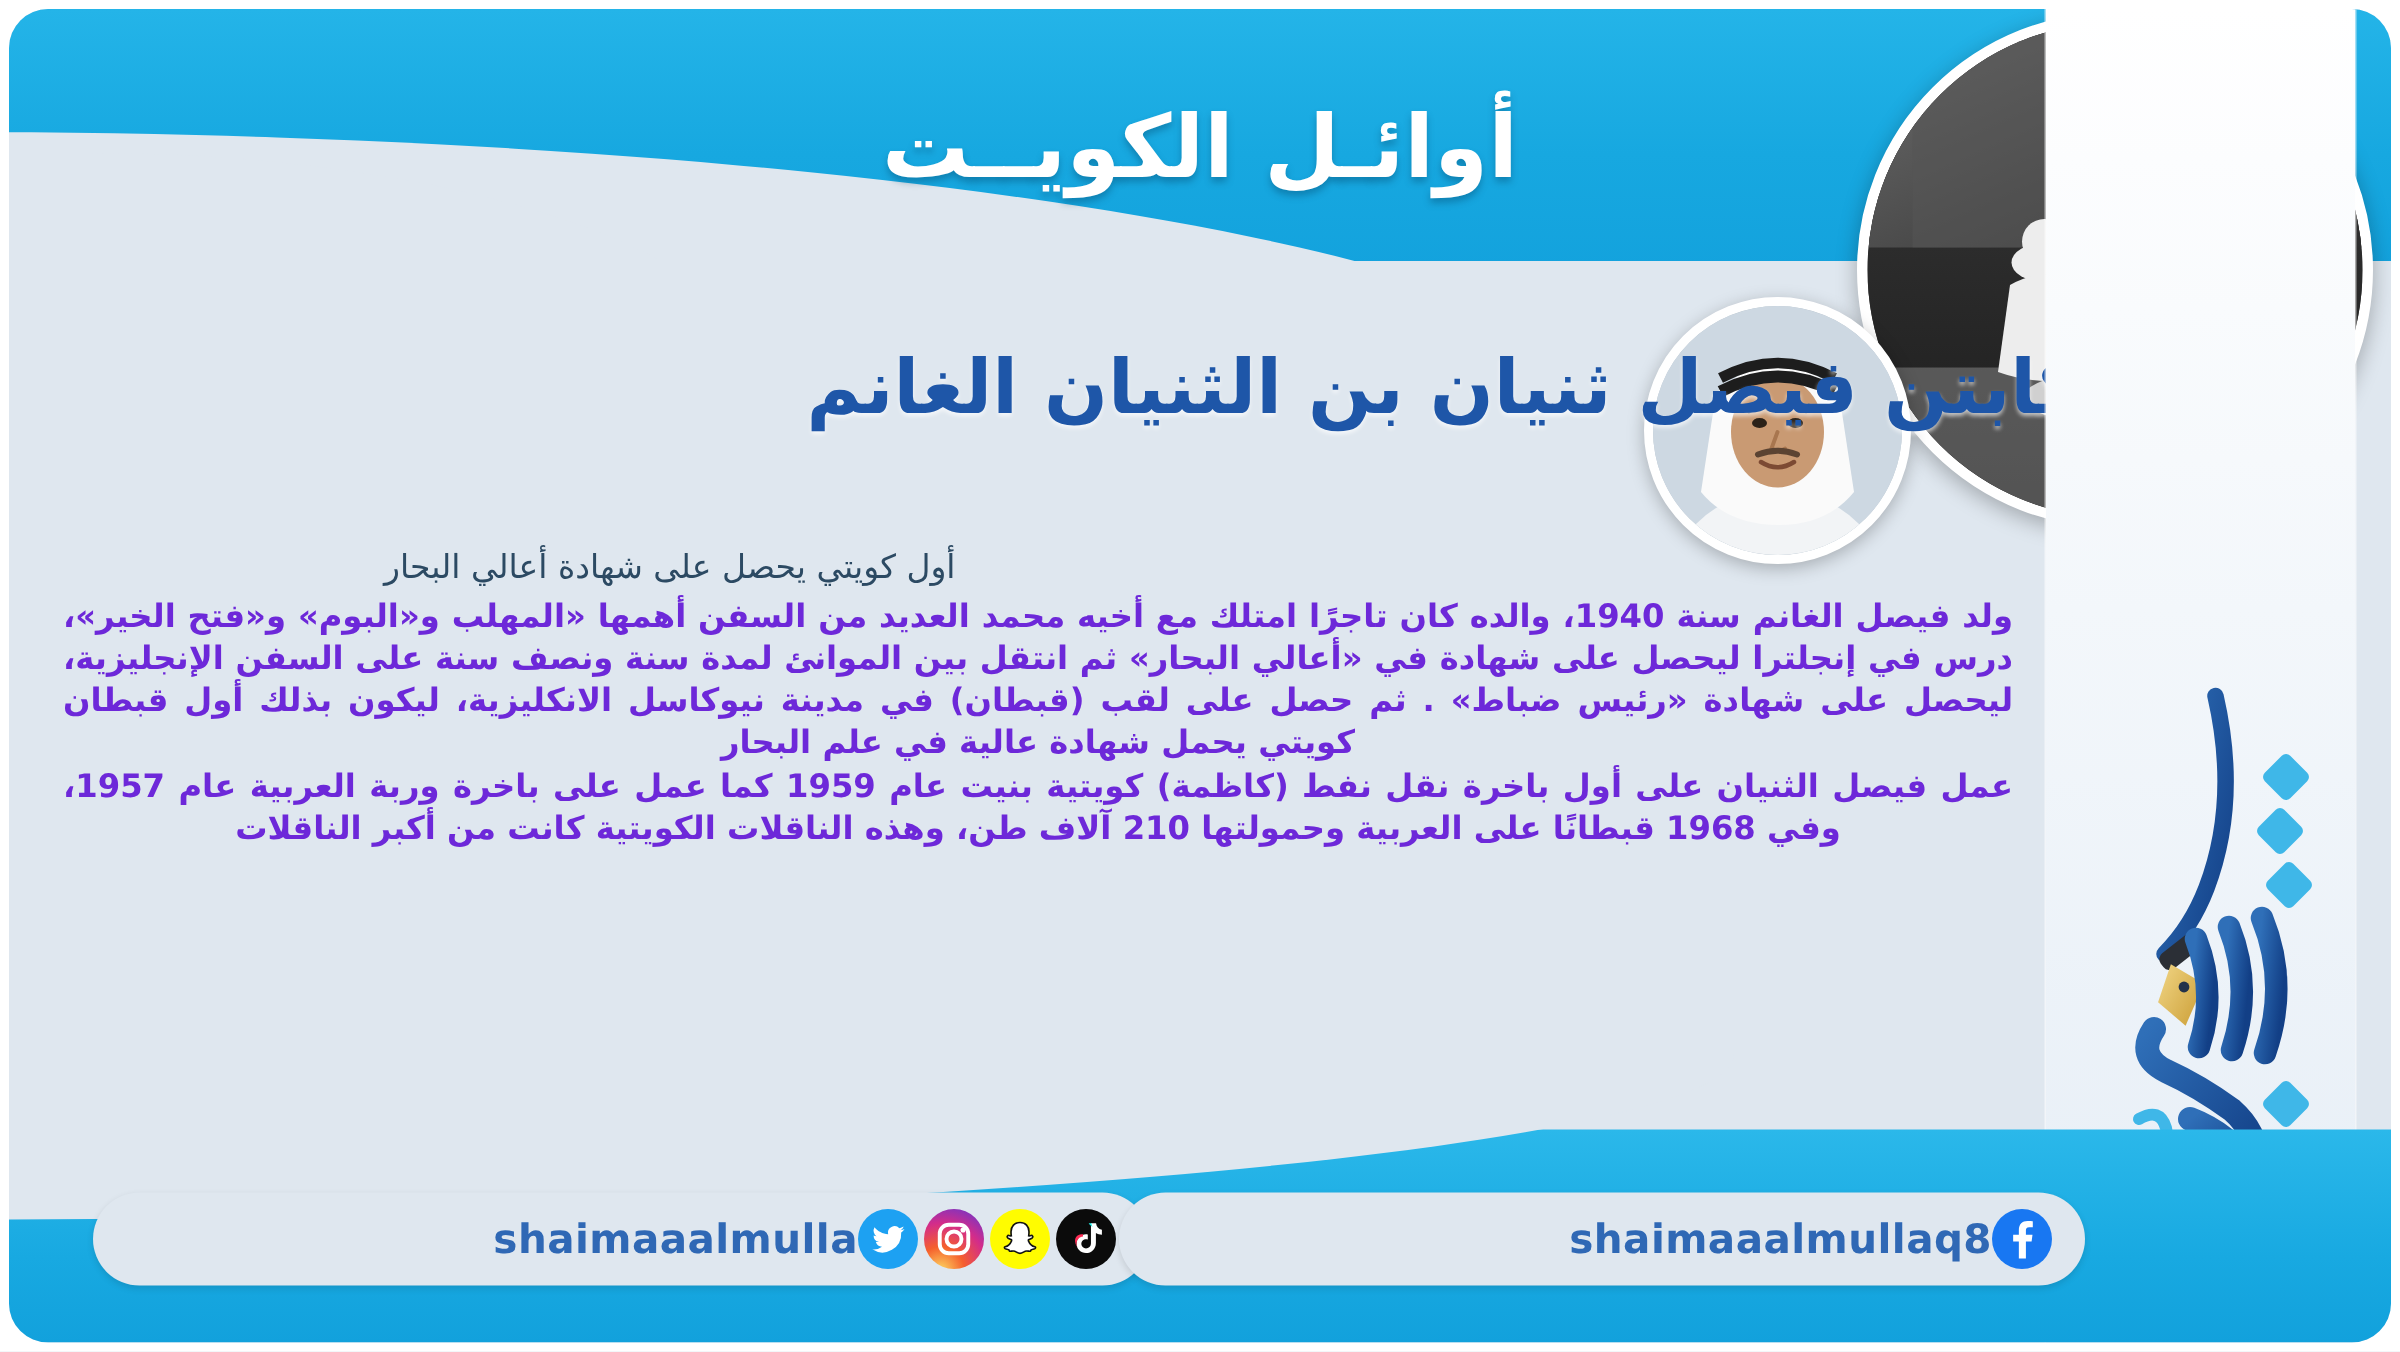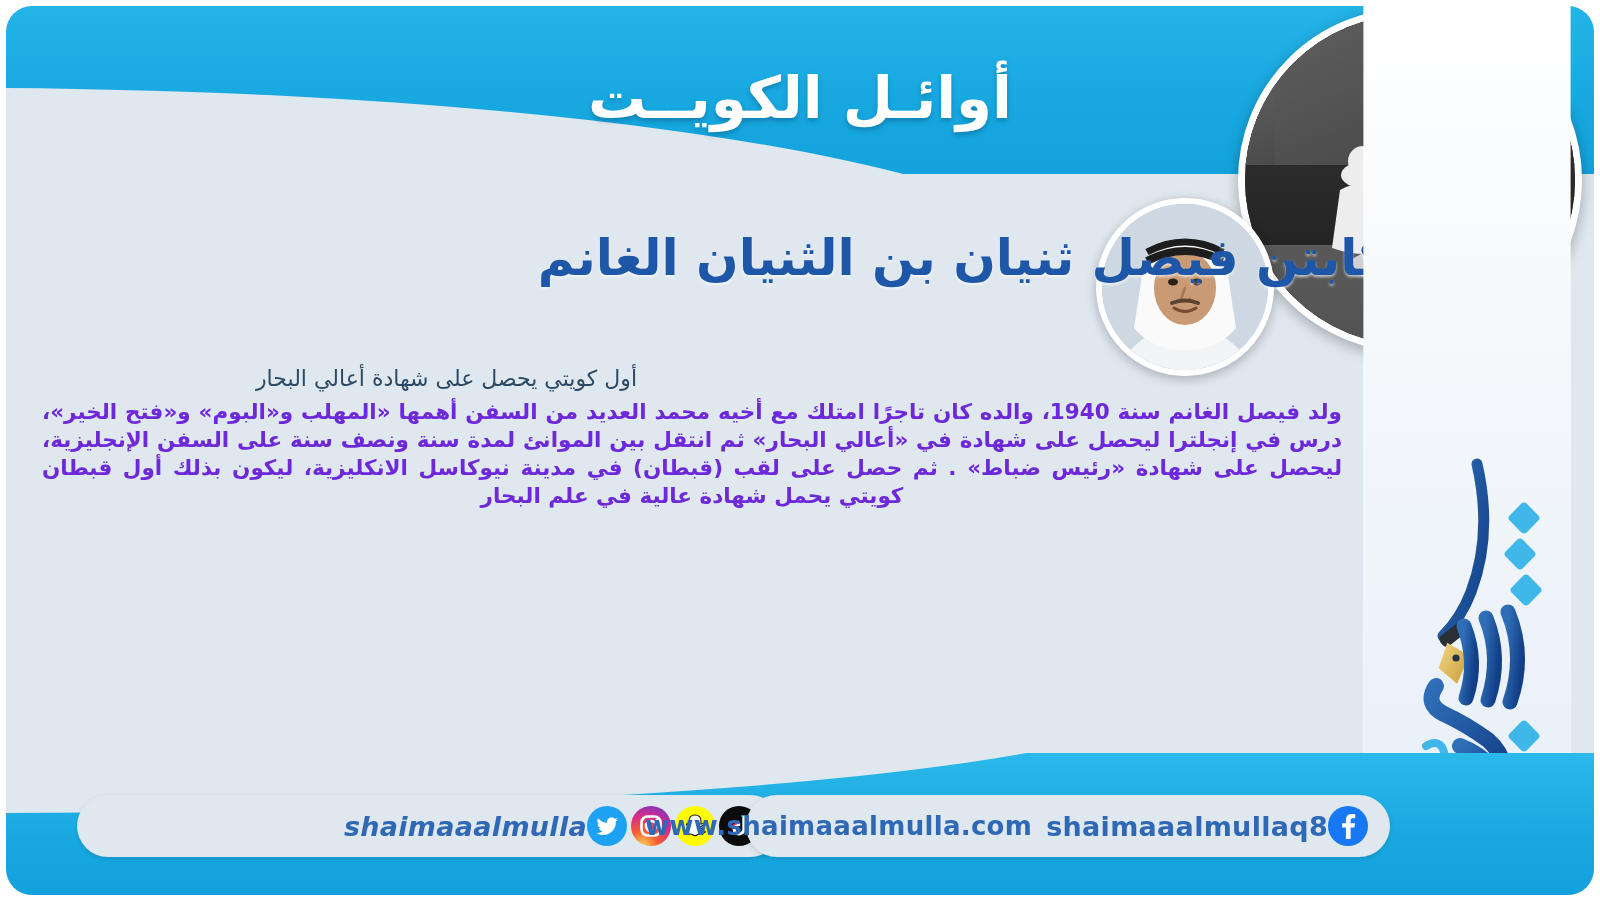--- a/index.html
+++ b/index.html
@@ -102,21 +102,21 @@
     border-radius:50%;border:6px solid #ffffff;overflow:hidden;
     background:#b9c4cd;box-shadow:0 3px 11px rgba(0,0,0,.25);
   }
 
   
   .pill{
     position:absolute;bottom:38px;height:62px;border-radius:31px;
     background:#dfe7ef;display:flex;align-items:center;
     box-shadow:0 2px 5px rgba(0,0,0,.12);
   }
-  .pill-left{left:71px;width:660px;padding:0 22px;font-style:italic;}
+  .pill-left{left:56px;width:660px;padding:0 22px;}
   .pill-right{left:740px;width:600px;padding:0 22px;}
   .sicons{display:flex;align-items:center;gap:4px;direction:ltr;}
   .sicon{width:40px;height:40px;border-radius:50%;display:block;}
   .handle{
     color:#2f68b5;font-size:27px;font-weight:bold;direction:ltr;
     margin-left:14px;letter-spacing:.3px;
   }
   .weburl{
     color:#2f68b5;font-size:26px;font-weight:bold;direction:ltr;
     margin-left:auto;letter-spacing:.3px;
@@ -199,20 +199,21 @@
         <path d="M45 48 q38 -20 76 0" stroke="#1d1d1d" stroke-width="7" fill="none"></path>
       </svg>
     </div>
 
     <div class="heading">الكابتن فيصل ثنيان بن الثنيان الغانم</div>
 
     <div class="lede">أول كويتي يحصل على شهادة أعالي البحار</div>
 
     <div class="bodytext">
       <p>ولد فيصل الغانم سنة 1940، والده كان تاجرًا امتلك مع أخيه محمد العديد من السفن أهمها «المهلب و«البوم» و«فتح الخير»، درس في إنجلترا ليحصل على شهادة في «أعالي البحار» ثم انتقل بين الموانئ لمدة سنة ونصف سنة على السفن الإنجليزية، ليحصل على شهادة «رئيس ضباط» . ثم حصل على لقب (قبطان) في مدينة نيوكاسل الانكليزية، ليكون بذلك أول قبطان كويتي يحمل شهادة عالية في علم البحار</p>
+      <p>عمل فيصل الثنيان على أول باخرة نقل نفط (كاظمة) كويتية بنيت عام 1959 كما عمل على باخرة وربة العربية عام 1957، وفي 1968 قبطانًا على العربية وحمولتها 210 آلاف طن، وهذه الناقلات الكويتية كانت من أكبر الناقلات</p>
     </div>
 
     <div class="logostrip">
       <div class="logo-wrap">
         <svg viewBox="0 0 206 360" width="206" height="360" aria-hidden="true">
           <defs>
             <linearGradient id="inkg" x1="0" y1="0" x2="1" y2="1">
               <stop offset="0" stop-color="#2f6fb8"></stop>
                 <stop offset="1" stop-color="#123f86"></stop>
             </linearGradient>
@@ -295,17 +296,16 @@
     </div>
 
     <div class="pill pill-right">
       <span class="sicon">
         <svg viewBox="0 0 40 40" width="40" height="40" aria-hidden="true">
           <circle cx="20" cy="20" r="20" fill="#1877f2"></circle>
           <path d="M22.6 33V21.6h3.8l.6-4.4h-4.4v-2.8c0-1.3.4-2.2 2.2-2.2h2.4V8.2c-.4-.1-1.8-.2-3.5-.2-3.5 0-5.8 2.1-5.8 6v3.2h-3.8v4.4h3.8V33z" fill="#fff"></path>
         </svg>
       </span>
       <span class="handle">shaimaaalmullaq8</span>
-      <span class="weburl">www.shaimaaalmulla.com</span>
     </div>
 
   </div>
 </div>
 
 </body></html>

